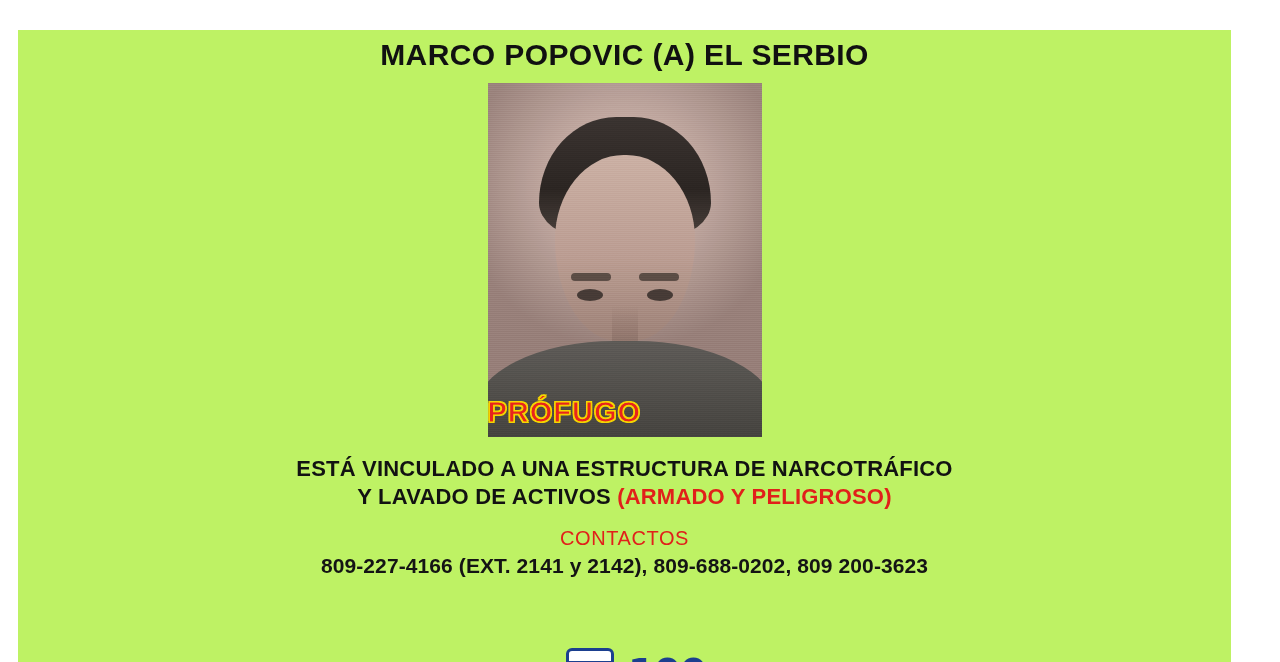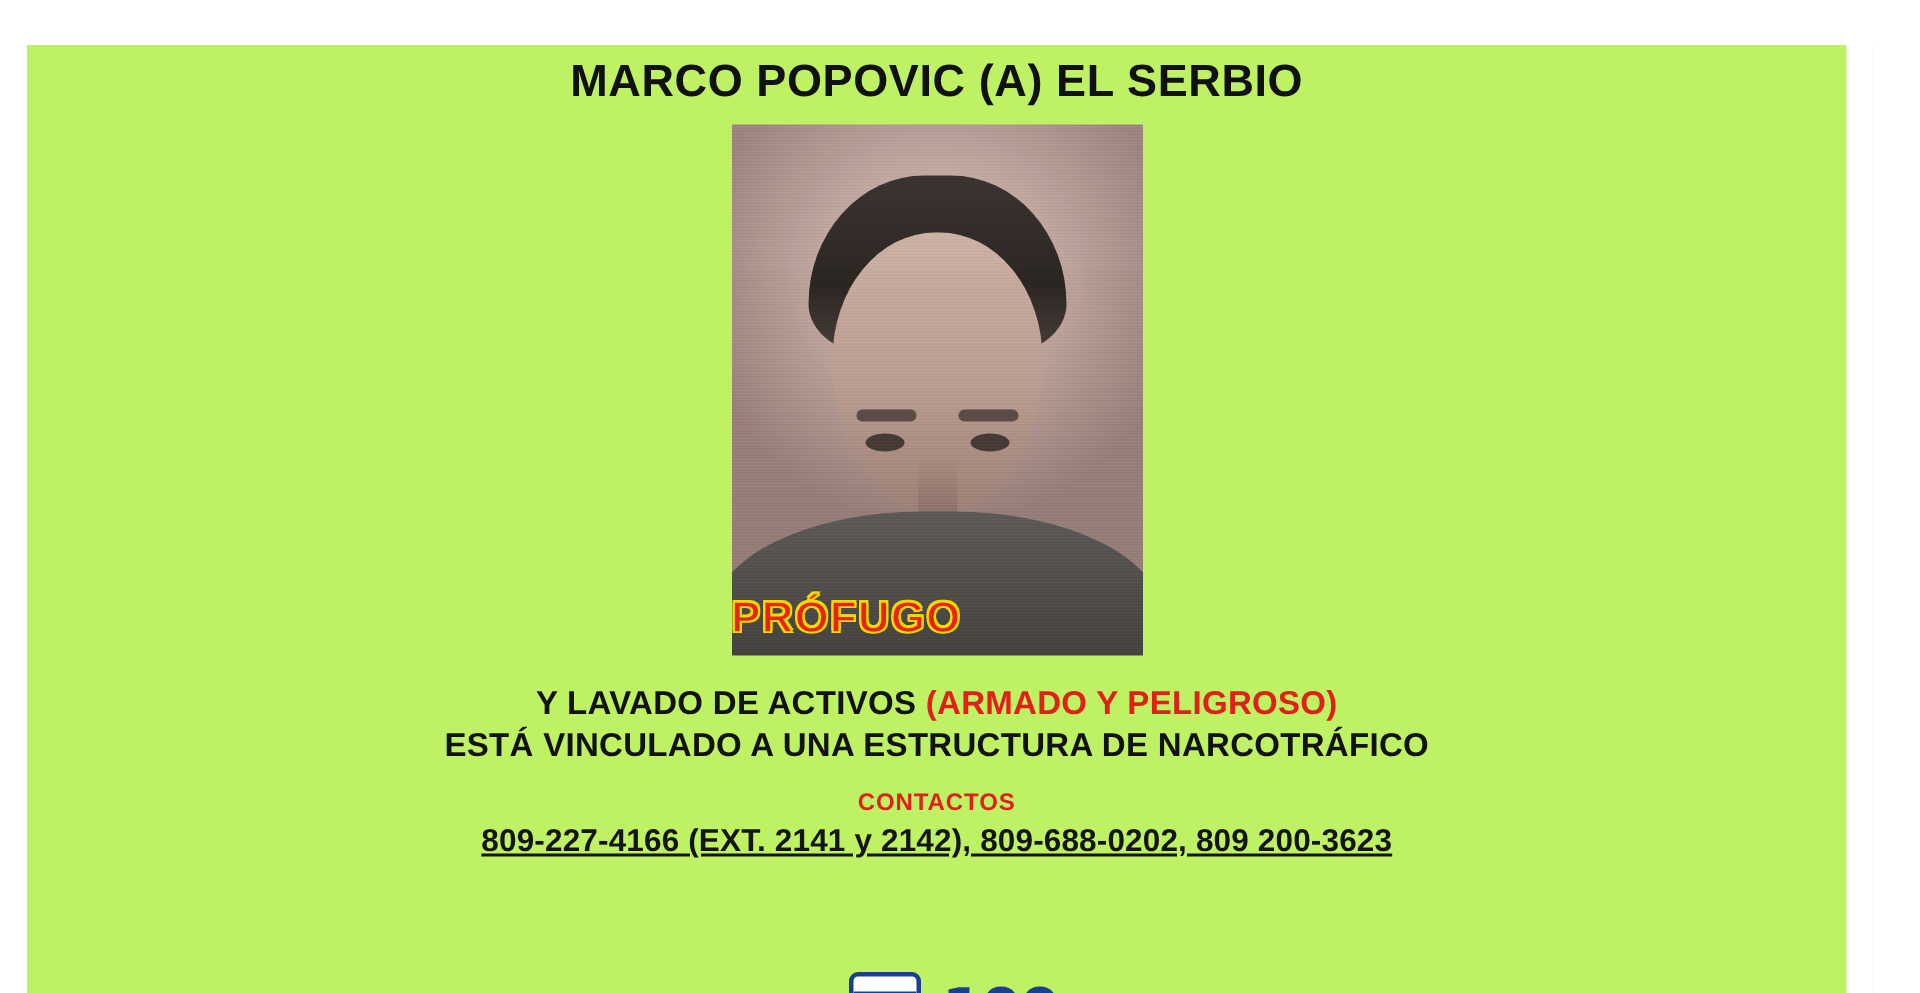--- a/index.html
+++ b/index.html
@@ -164,34 +164,33 @@
     color: #121212;
     line-height: 1.28;
     letter-spacing: 0.2px;
   }
   .statement .danger {
     color: #e1201a;
   }
 
   .contacts-title {
     margin-top: 16px;
-    font-size: 16px;
-    font-weight: 700;
+    font-size: 20px;
+    font-weight: 400;
     color: #e1201a;
     letter-spacing: 0.6px;
     text-align: center;
   }
   .contact-line {
     margin-top: 4px;
     font-size: 21px;
     font-weight: 600;
     color: #141414;
     text-align: right;
     letter-spacing: 0.1px;
-    text-decoration: underline;
   }
 
   .footer {
     position: absolute;
     left: 0;
     right: 0;
     bottom: 0;
     height: 46px;
     display: flex;
     align-items: flex-end;
@@ -271,25 +270,25 @@
       <div class="ph-eye" style="left:92px;"></div>
       <div class="ph-nose"></div>
       <div class="ph-mouth"></div>
     </div>
     <div class="ph-shoulders"></div>
     <div class="photo-grain"></div>
     <div class="profugo">PRÓFUGO</div>
   </div>
 
   <div class="statement">
+    <div>ESTÁ VINCULADO A UNA ESTRUCTURA DE NARCOTRÁFICO</div>
     <div>
       <span>Y LAVADO DE ACTIVOS</span>
       <span class="danger">(ARMADO Y PELIGROSO)</span>
     </div>
-    <div>ESTÁ VINCULADO A UNA ESTRUCTURA DE NARCOTRÁFICO</div>
   </div>
 
   <div class="contacts-title">CONTACTOS</div>
   <div class="contact-line">809-227-4166 (EXT. 2141 y 2142), 809-688-0202, 809 200-3623</div>
 
   <div class="footer">
     <div class="crest">
       <div class="shield">
         <div class="band"></div>
         <div class="band2"></div>

